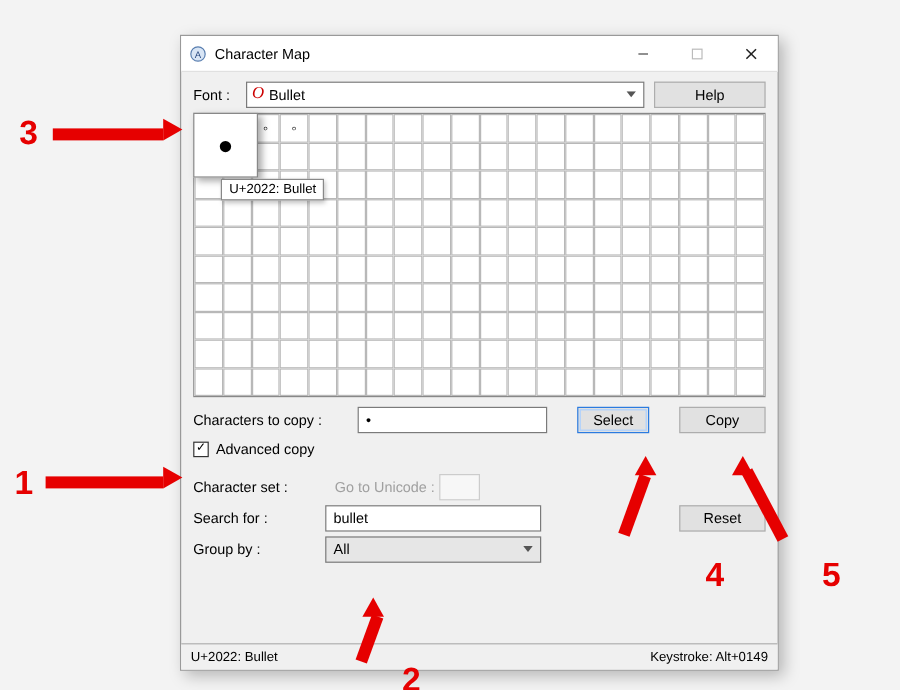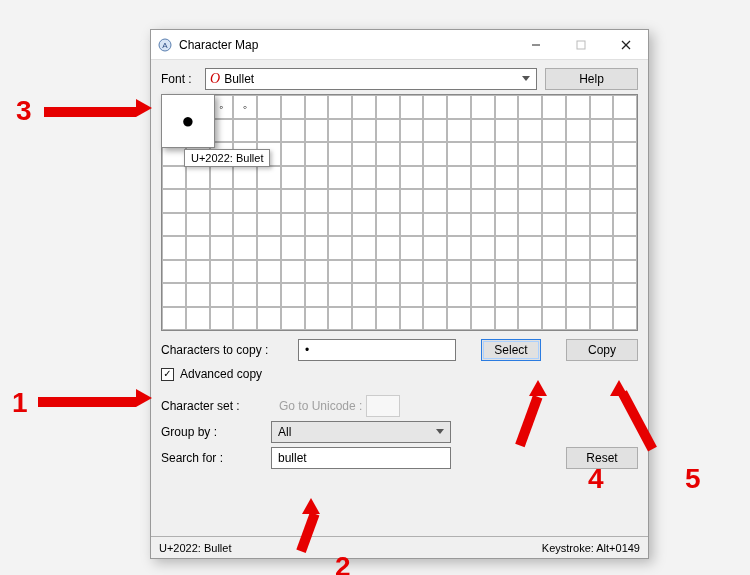--- a/index.html
+++ b/index.html
@@ -389,37 +389,37 @@
       <span>Advanced copy</span>
     </div>
 
     <div class="row" style="margin-top:8px;">
       <span class="label">Character set :</span>
       <span class="goto-label">Go to Unicode :</span>
       <div class="goto-box"></div>
     </div>
 
     <div class="row">
+      <span class="label">Search for :</span>
+      <div class="text-input" style="width:180px; background:#fff;">bullet</div>
+      <div style="flex:1"></div>
+      <div class="btn" style="width:72px;">Reset</div>
+    </div>
+
+    <div class="row">
       <span class="label">Group by :</span>
       <div class="select" style="width:180px;">
         <span>All</span>
         <span class="dropdown-arrow">
           <svg width="8" height="6">
               <polygon points="0,0 8,0 4,5" fill="#555"></polygon>
             </svg>
         </span>
       </div>
     </div>
-
-    <div class="row">
-      <span class="label">Search for :</span>
-      <div class="text-input" style="width:180px; background:#fff;">bullet</div>
-      <div style="flex:1"></div>
-      <div class="btn" style="width:72px;">Reset</div>
-    </div>
   </div>
 
   <div class="status">
     <span>U+2022: Bullet</span>
     <span>Keystroke: Alt+0149</span>
   </div>
 </div>
 
 <div class="annot" style="left:16px; top:95px;">3</div>
 <div class="arrow-body" style="left:44px; top:107px; width:92px; height:10px;"></div>

